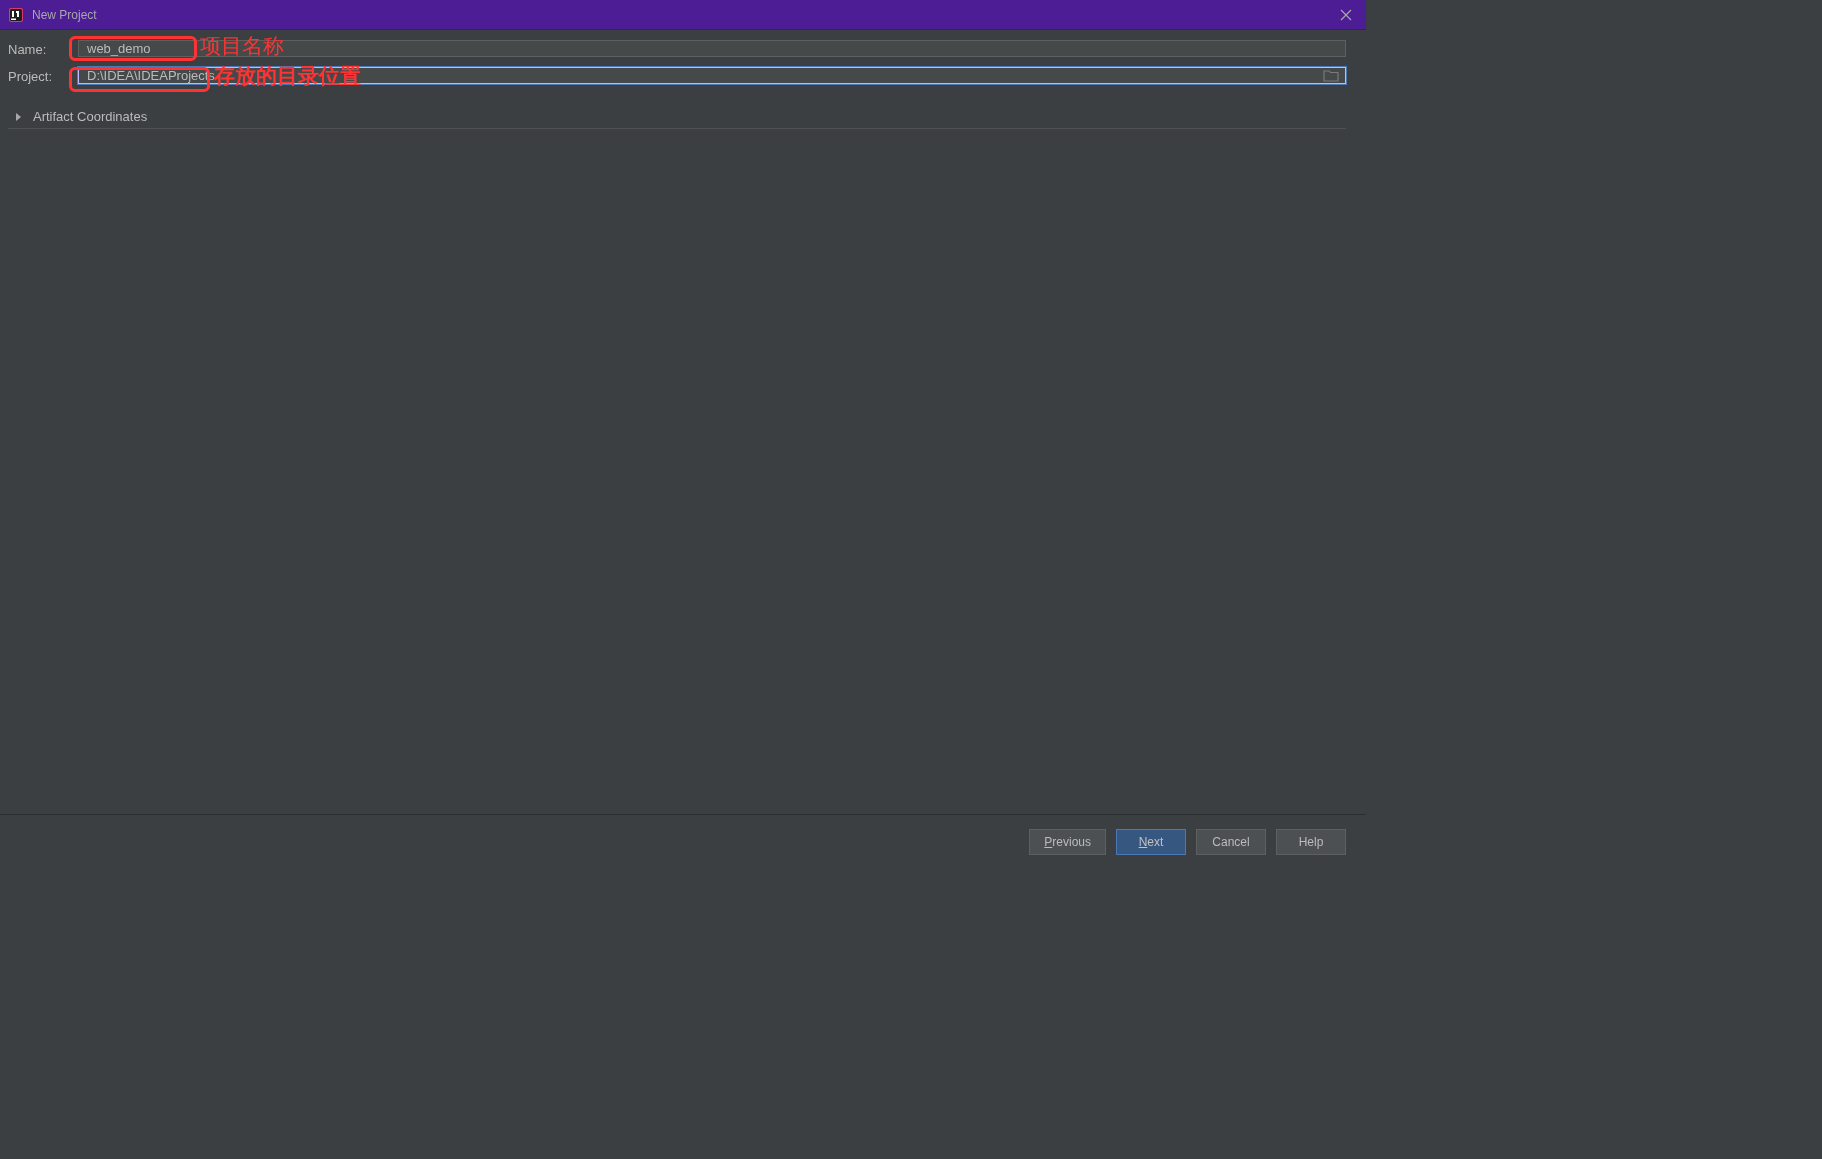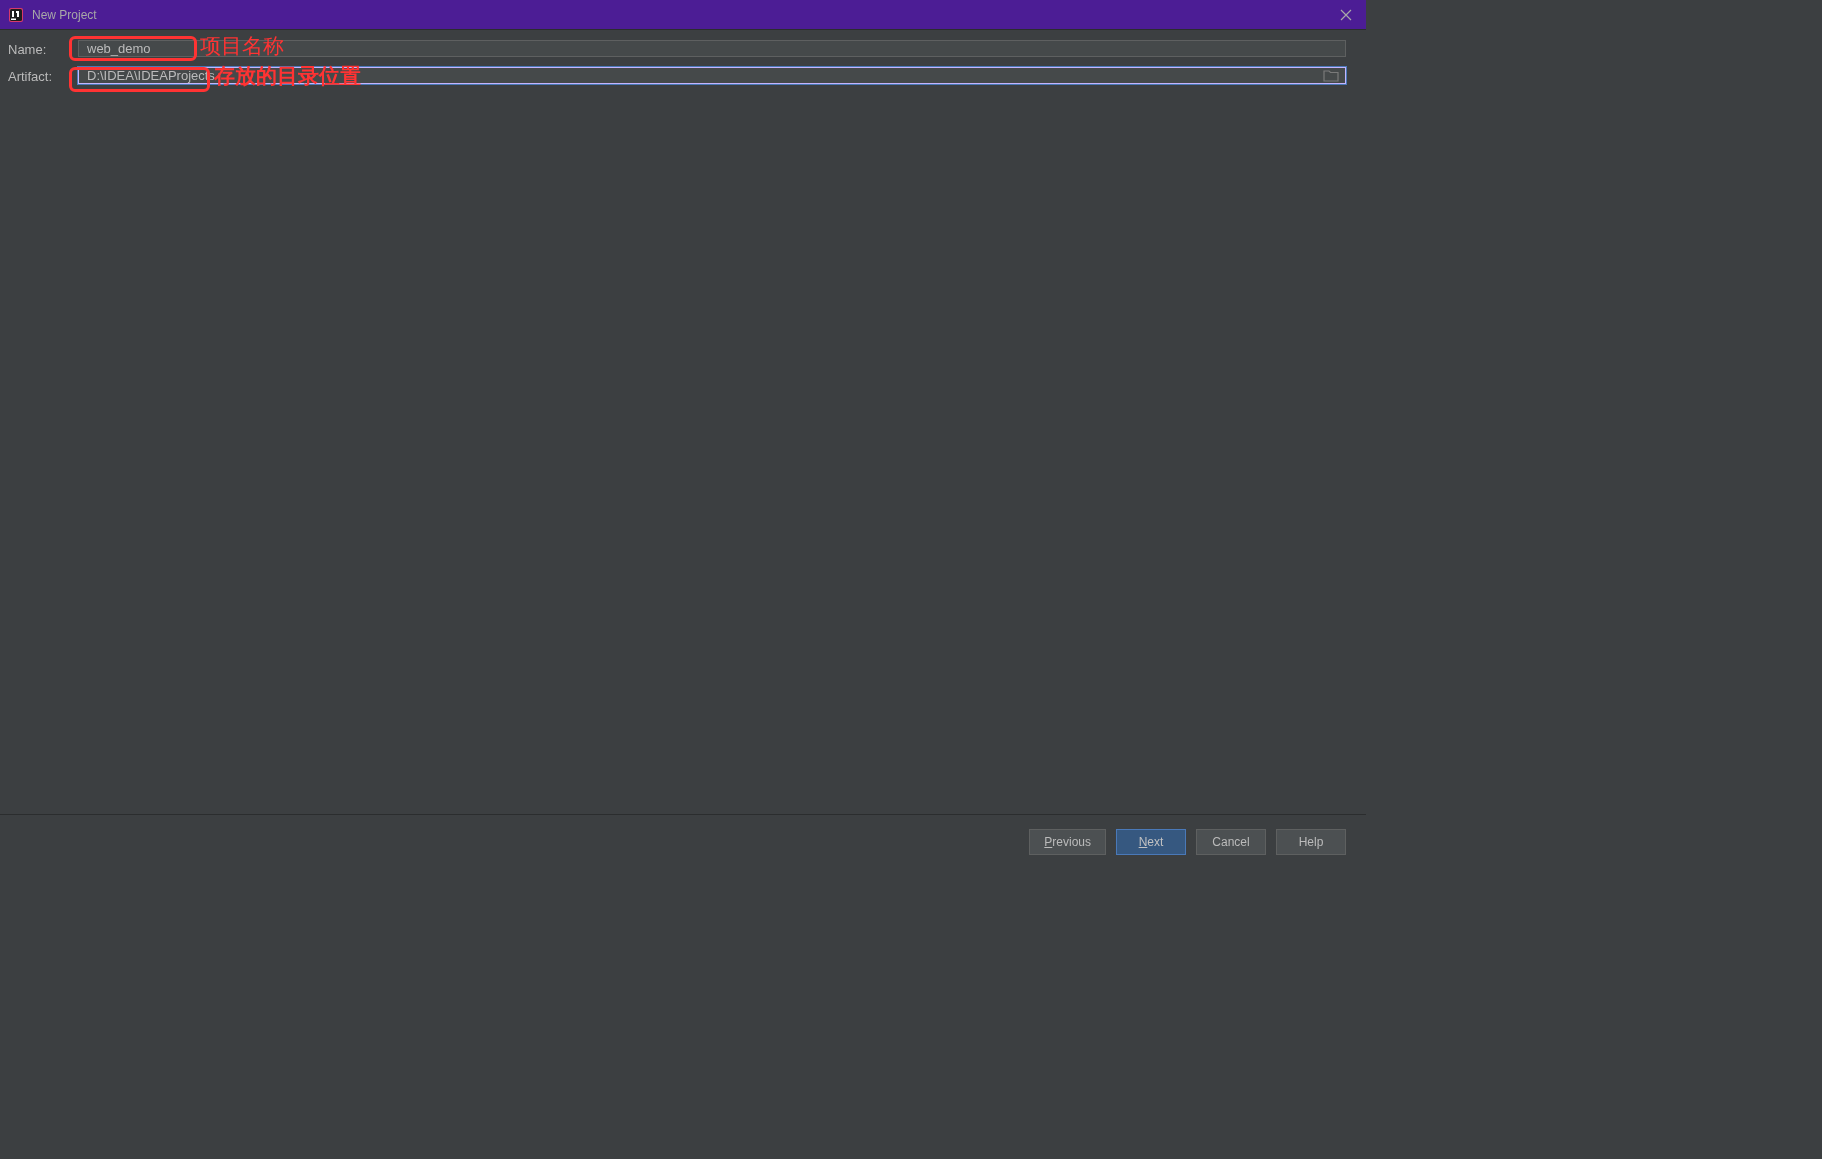--- a/index.html
+++ b/index.html
@@ -190,36 +190,44 @@
 <div class="content">
 
   <div class="form-row">
     <div class="form-label">Name:</div>
     <div class="form-input-wrap">
       <input type="text" class="form-input" value="web_demo" style="">
     </div>
   </div>
 
   <div class="form-row">
-    <div class="form-label">Artifact:</div>
+    <div class="form-label">Project:</div>
     <div class="form-input-wrap">
       <input type="text" class="form-input focused" value="D:\IDEA\IDEAProjects" style="">
       <span class="browse-icon">
         <svg width="16" height="13" viewBox="0 0 16 13">
           <path d="M1 2 h5 l1.5 1.5 H15 V12 H1 Z" fill="none" stroke="#7a7a7a" stroke-width="1.2"></path>
         </svg>
       </span>
     </div>
   </div>
 
   <div class="highlight-box" style="left:69px; top:6px; width:128px; height:25px;"></div>
   <div class="annotation" style="left:200px; top:2px;text-align:center;">项目名称</div>
   <div class="highlight-box" style="left:69px; top:37px; width:141px; height:25px;"></div>
   <div class="annotation" style="left:214px; top:32px;font-weight:bold;">存放的目录位置</div>
 
+  <div class="expander-row">
+    <span class="expander-arrow">
+      <svg width="8" height="10" viewBox="0 0 8 10">
+        <path d="M1 1 L6 5 L1 9 Z" fill="#a8a8a8"></path>
+      </svg>
+    </span>
+    <span class="expander-label">Artifact Coordinates</span>
+  </div>
 
 </div>
 
 <div class="footer">
   <button class="btn"><span class="mnemonic">P</span>revious</button>
   <button class="btn btn-primary"><span class="mnemonic">N</span>ext</button>
   <button class="btn">
       <span>Cancel</span>
     </button>
   <button class="btn">

